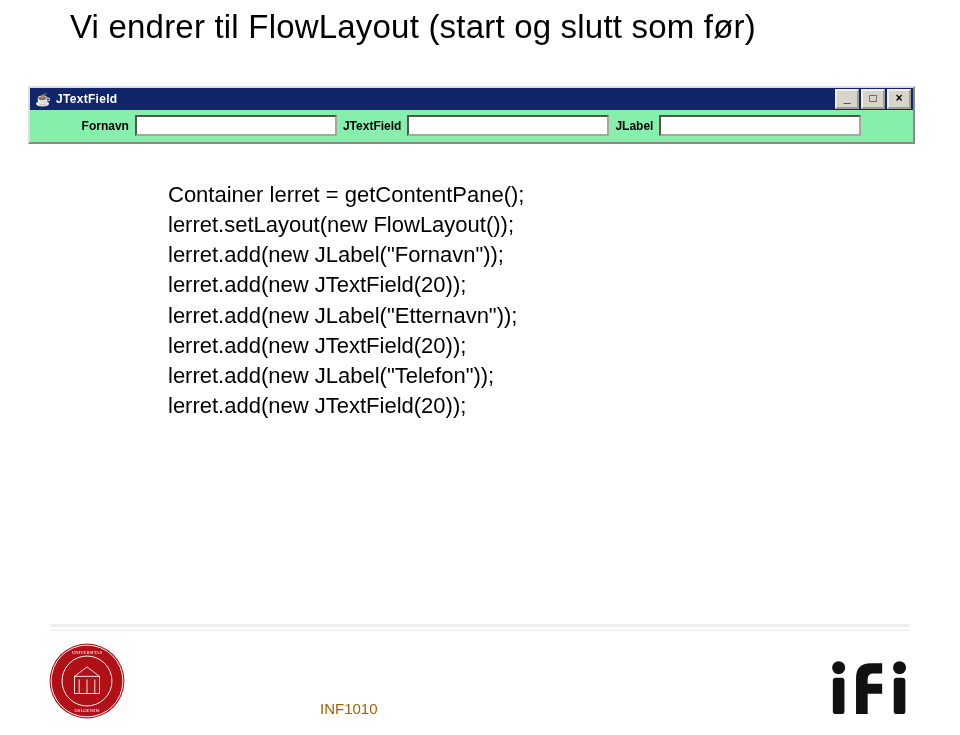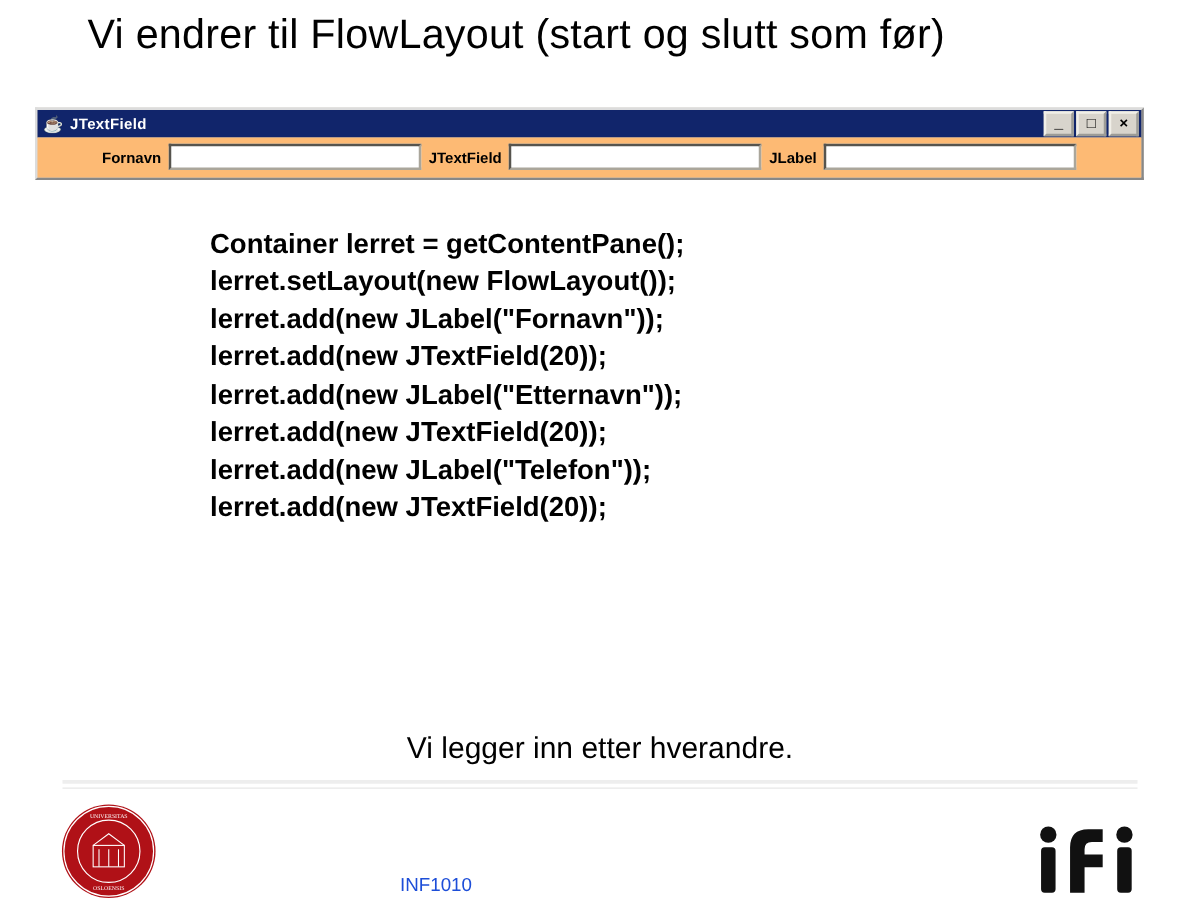--- a/index.html
+++ b/index.html
@@ -66,21 +66,21 @@
     margin-right: 2px;
     background: #d8d4cc;
     border: 2px outset #f1efe8;
     display: flex; align-items: center; justify-content: center;
     font-family: "Courier New", monospace;
     font-size: 12px;
     font-weight: 700;
     color: #000;
   }
   .jwin .inner {
-    background: #fdba74;
+    background: #86efac;
     padding: 5px 4px 6px 4px;
   }
   .flow {
     display: flex;
     align-items: center;
     justify-content: center;
     gap: 6px;
     flex-wrap: nowrap;
   }
   .flow .lbl {
@@ -95,21 +95,21 @@
     border: 2px inset #aaa69b;
     width: 198px;
   }
 
   
   .code {
     position: absolute;
     top: 180px;
     left: 168px;
     font-size: 22px;
-    font-weight: 700;
+    font-weight: 400;
     line-height: 1.37;
     font-family: Arial, Helvetica, sans-serif;
     white-space: pre;
   }
 
   
   .note {
     position: absolute;
     top: 585px;
     left: 0; right: 0;
@@ -126,21 +126,21 @@
     height: 2px;
     background: #fff;
     box-shadow: 0 -6px 0 0 #eee;
     border-top: 1px solid #e8e8e8;
   }
   .footer-code {
     position: absolute;
     top: 700px;
     left: 320px;
     font-size: 15px;
-    color: #1d4ed8;
+    color: #a16207;
   }
 
   
   .seal {
     position: absolute;
     left: 48px;
     top: 642px;
     width: 78px; height: 78px;
   }
   .seal svg { width: 100%; height: 100%; }
@@ -186,21 +186,20 @@
 
   <div class="code"><span>Container lerret = getContentPane();</span>
 <span>lerret.setLayout(new FlowLayout());</span>
 <span>lerret.add(new JLabel("Fornavn"));</span>
 <span>lerret.add(new JTextField(20));</span>
 <span>lerret.add(new JLabel("Etternavn"));</span>
 <span>lerret.add(new JTextField(20));</span>
 <span>lerret.add(new JLabel("Telefon"));</span>
 <span>lerret.add(new JTextField(20));</span></div>
 
-  <div class="note">Vi legger inn etter hverandre.</div>
 
   <div class="hr-band"></div>
 
   <div class="seal">
     <svg viewBox="0 0 100 100">
       <circle cx="50" cy="50" r="48" fill="#b01117"></circle>
       <circle cx="50" cy="50" r="46" fill="none" stroke="#fff" stroke-width="1.2"></circle>
       <circle cx="50" cy="50" r="32" fill="none" stroke="#fff" stroke-width="1.2"></circle>
       <g stroke="#fff" stroke-width="1.1" fill="none">
         <rect x="34" y="44" width="32" height="22"></rect>

